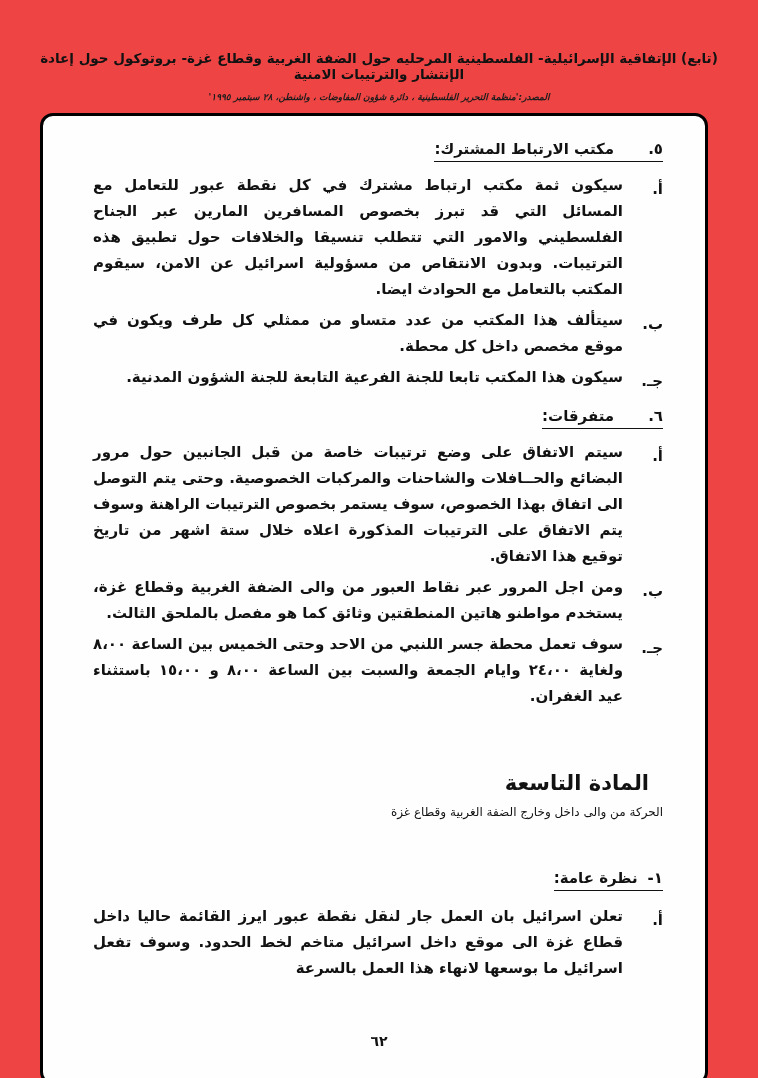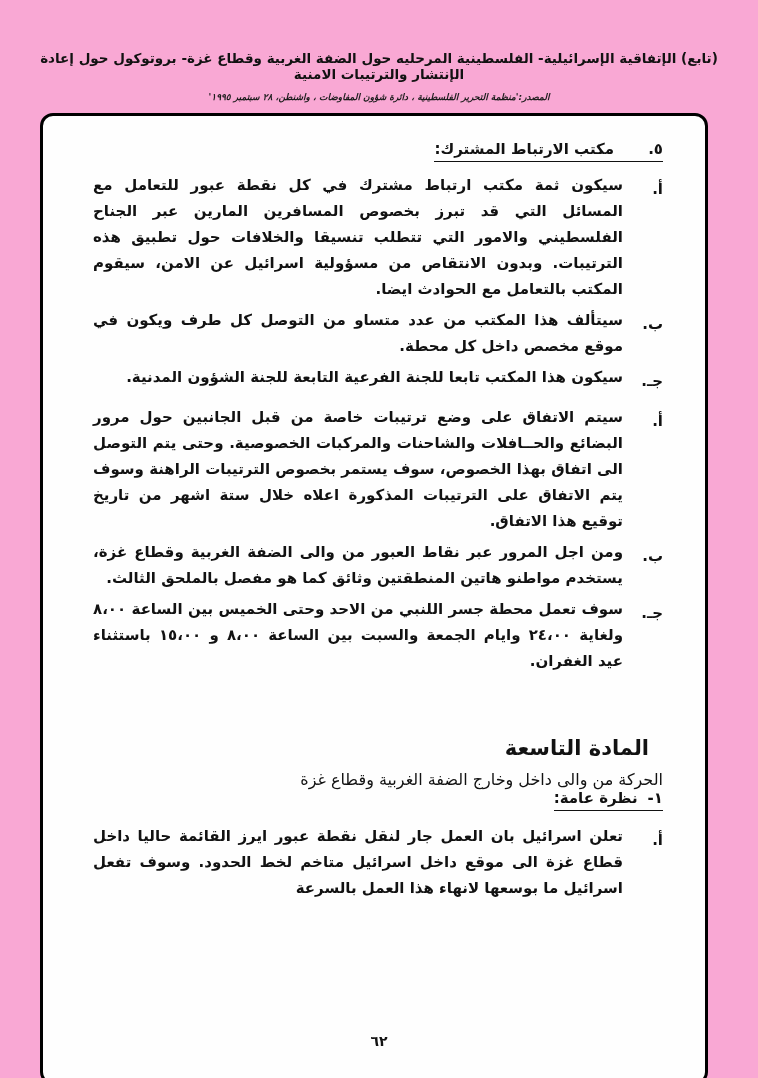--- a/index.html
+++ b/index.html
@@ -5,21 +5,21 @@
   html, body {
     margin: 0;
     padding: 0;
     background: #ffffff;
     font-family: "DejaVu Sans", sans-serif;
   }
   .page {
     position: relative;
     width: 758px;
     height: 1078px;
-    background: #f9a8d4;
+    background: #ef4444;
     overflow: hidden;
     color: #121212;
   }
   
   .header {
     direction: rtl;
     text-align: center;
     padding-top: 50px;
   }
   .header-line1 {
@@ -91,26 +91,27 @@
     margin-top: 62px;
     text-align: right;
   }
   .article-title {
     font-size: 21px;
     font-weight: bold;
     margin-left: 0;
     margin-right: 14px;
   }
   .article-subtitle {
-    font-size: 16px;
+    font-size: 12px;
     font-weight: normal;
     margin-top: 10px;
   }
   
   .sub-head {
+    margin-top: 50px;
     font-size: 15px;
     font-weight: bold;
   }
   .sub-underline {
     display: inline-block;
     border-bottom: 1.6px solid #121212;
     padding-bottom: 3px;
   }
   .sub-num {
     display: inline-block;
@@ -149,27 +150,32 @@
           <span class="sec-num">٥.</span><span>مكتب الارتباط المشترك:</span>
         </span>
       </div>
 
       <div class="item">
         <div class="item-marker">أ.</div>
         <div class="item-text">سيكون ثمة مكتب ارتباط مشترك في كل نقطة عبور للتعامل مع المسائل التي قد تبرز بخصوص المسافرين المارين عبر الجناح الفلسطيني والامور التي تتطلب تنسيقا والخلافات حول تطبيق هذه الترتيبات. وبدون الانتقاص من مسؤولية اسرائيل عن الامن، سيقوم المكتب بالتعامل مع الحوادث ايضا.</div>
       </div>
       <div class="item">
         <div class="item-marker">ب.</div>
-        <div class="item-text">سيتألف هذا المكتب من عدد متساو من التوصل كل طرف ويكون في موقع مخصص داخل كل محطة.</div>
+        <div class="item-text">سيتألف هذا المكتب من عدد متساو من ممثلي كل طرف ويكون في موقع مخصص داخل كل محطة.</div>
       </div>
       <div class="item">
         <div class="item-marker">جـ.</div>
         <div class="item-text">سيكون هذا المكتب تابعا للجنة الفرعية التابعة للجنة الشؤون المدنية.</div>
       </div>
 
+      <div class="sec-head">
+        <span class="sec-underline">
+          <span class="sec-num">٦.</span><span>متفرقات:</span>
+        </span>
+      </div>
 
       <div class="item">
         <div class="item-marker">أ.</div>
         <div class="item-text">سيتم الاتفاق على وضع ترتيبات خاصة من قبل الجانبين حول مرور البضائع والحــافلات والشاحنات والمركبات الخصوصية. وحتى يتم التوصل الى اتفاق بهذا الخصوص، سوف يستمر بخصوص الترتيبات الراهنة وسوف يتم الاتفاق على الترتيبات المذكورة اعلاه خلال ستة اشهر من تاريخ توقيع هذا الاتفاق.</div>
       </div>
       <div class="item">
         <div class="item-marker">ب.</div>
         <div class="item-text">ومن اجل المرور عبر نقاط العبور من والى الضفة الغربية وقطاع غزة، يستخدم مواطنو هاتين المنطقتين وثائق كما هو مفصل بالملحق الثالث.</div>
       </div>
       <div class="item">

